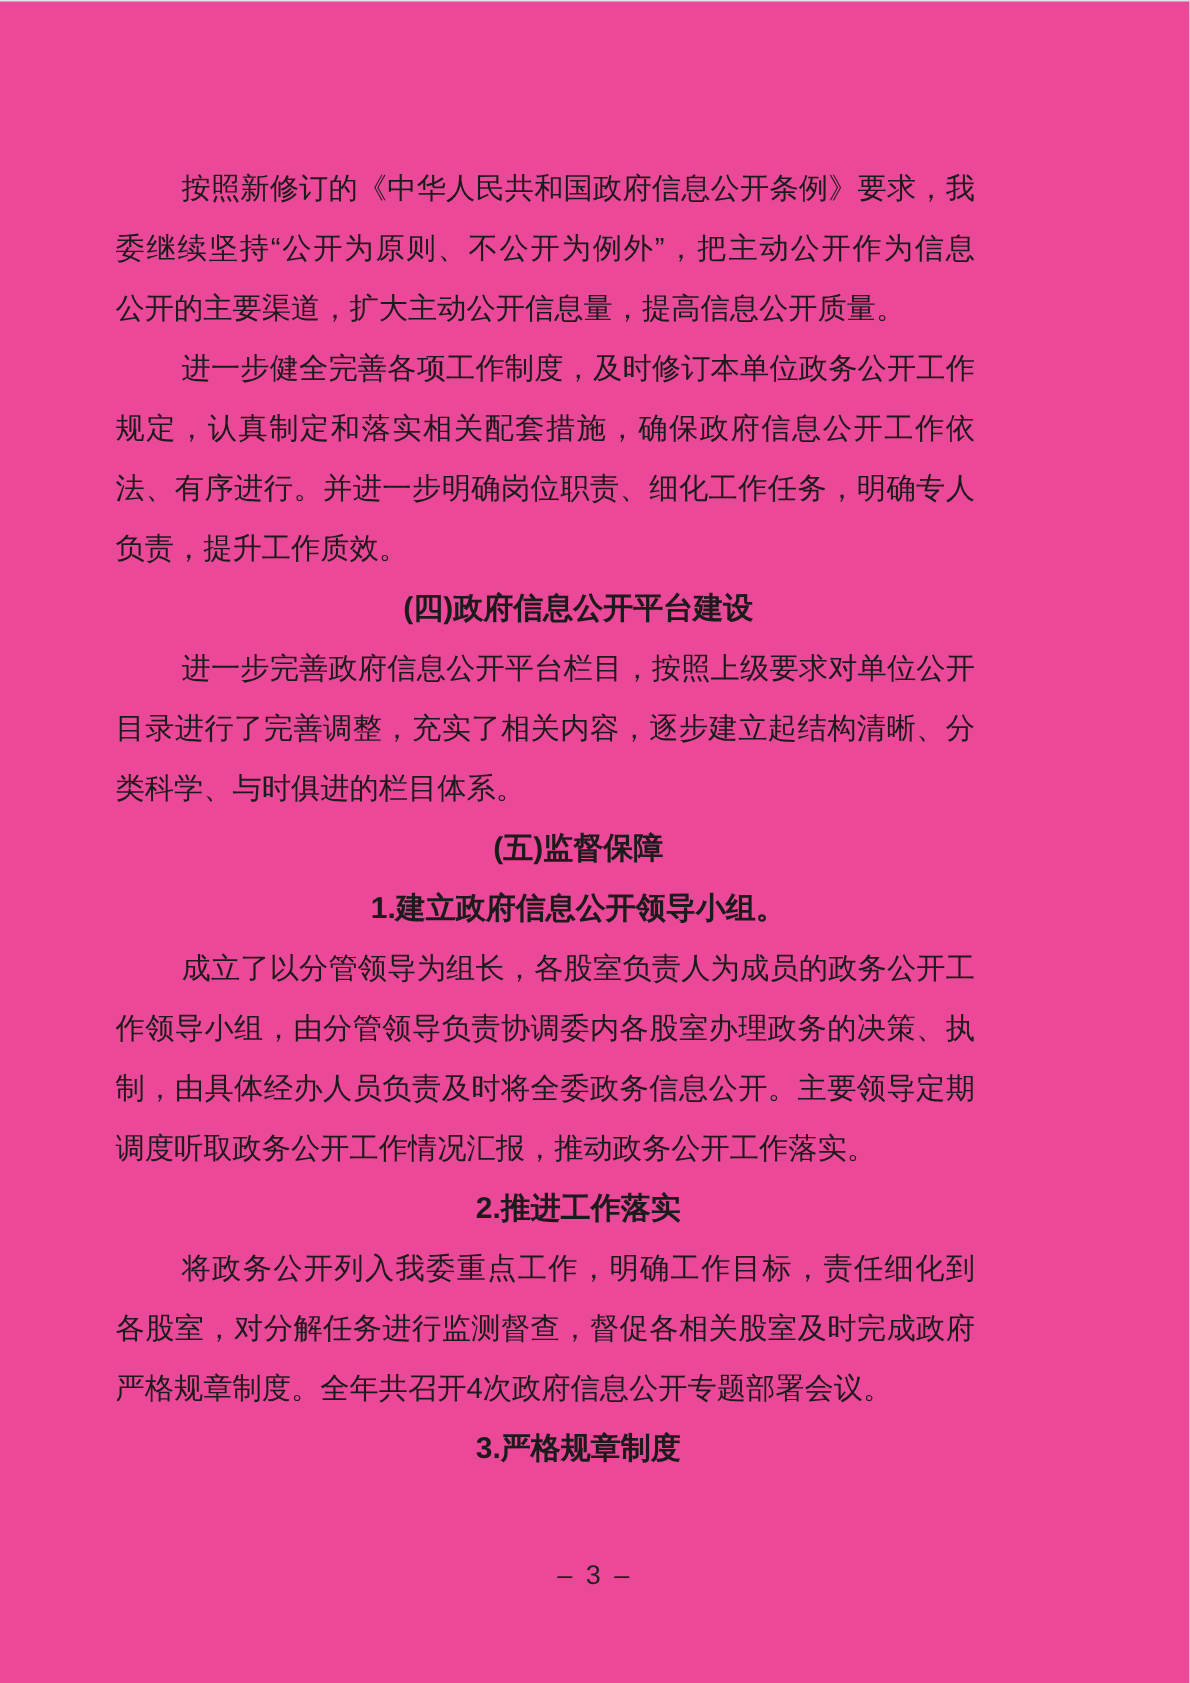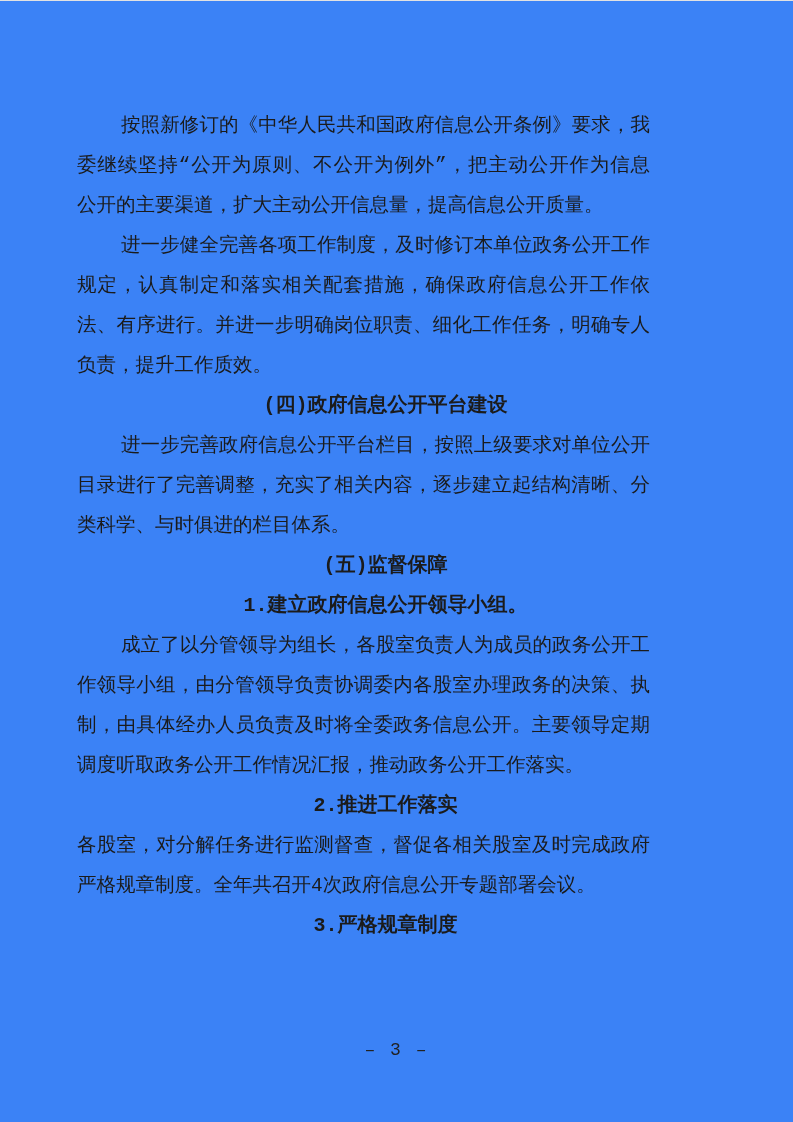--- a/index.html
+++ b/index.html
@@ -4,24 +4,24 @@
 <style>
   html, body {
     margin: 0;
     padding: 0;
     background: #ffffff;
   }
   .page {
     position: relative;
     width: 793px;
     height: 1122px;
-    background: #3b82f6;
+    background: #ec4899;
     overflow: hidden;
     border-top: 1px solid #e2e2e2;
-    font-family: Liberation Mono, monospace;
+    font-family: Liberation Sans, sans-serif;
     color: #1b1b1b;
   }
   .content {
     position: absolute;
     left: 77px;
     top: 105px;
     width: 573px;
   }
   .line {
     height: 40px;
@@ -76,20 +76,21 @@
       <div class="line body first">进一步完善政府信息公开平台栏目，按照上级要求对单位公开</div>
       <div class="line body">目录进行了完善调整，充实了相关内容，逐步建立起结构清晰、分</div>
       <div class="line body last">类科学、与时俱进的栏目体系。</div>
       <div class="line heading">(五)监督保障</div>
       <div class="line heading">1.建立政府信息公开领导小组。</div>
       <div class="line body first">成立了以分管领导为组长，各股室负责人为成员的政务公开工</div>
       <div class="line body">作领导小组，由分管领导负责协调委内各股室办理政务的决策、执</div>
       <div class="line body">制，由具体经办人员负责及时将全委政务信息公开。主要领导定期</div>
       <div class="line body last">调度听取政务公开工作情况汇报，推动政务公开工作落实。</div>
       <div class="line heading">2.推进工作落实</div>
+      <div class="line body first">将政务公开列入我委重点工作，明确工作目标，责任细化到</div>
       <div class="line body">各股室，对分解任务进行监测督查，督促各相关股室及时完成政府</div>
       <div class="line body last">严格规章制度。全年共召开4次政府信息公开专题部署会议。</div>
       <div class="line heading">3.严格规章制度</div>
     </div>
   <div class="footer">
     <span>– 3 –</span>
   </div>
 </div>
 
 </body></html>

